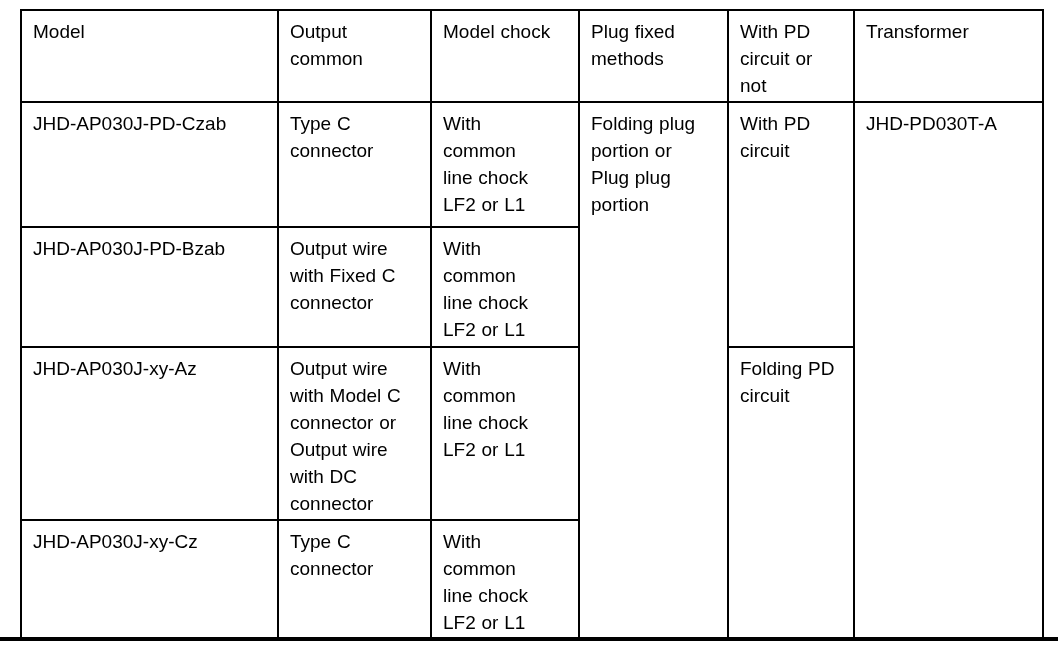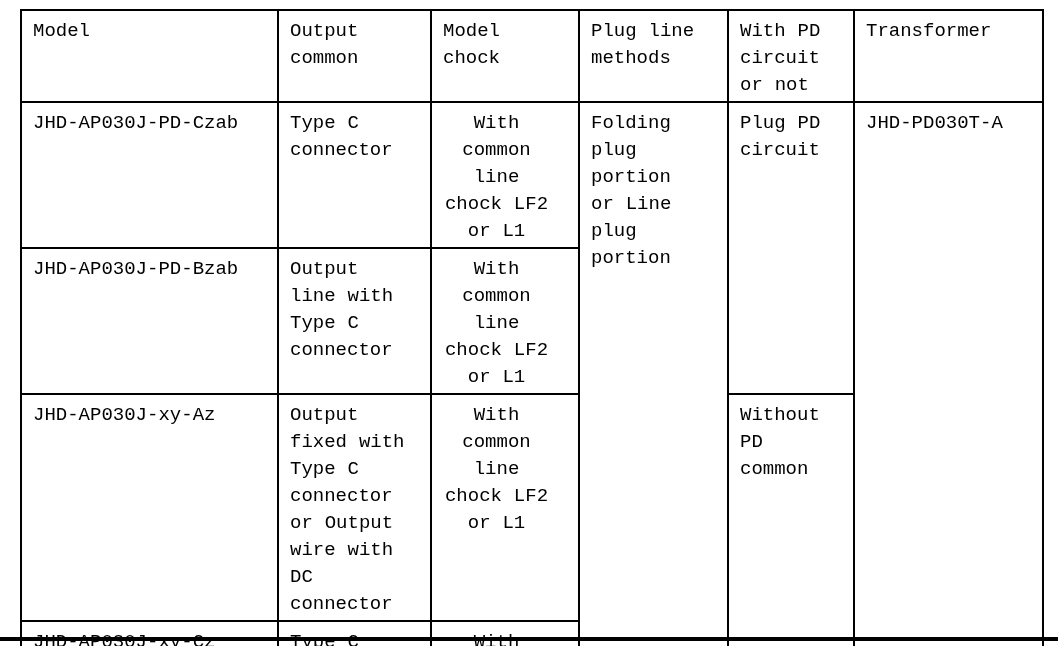--- a/index.html
+++ b/index.html
@@ -27,24 +27,23 @@
   .spec-table td {
     border: 2px solid #000000;
     vertical-align: top;
     text-align: left;
     font-weight: normal;
     font-size: 19px;
     line-height: 27px;
     padding: 7px 22px 2px 11px;
     overflow: hidden;
     word-spacing: 0.5px;
-    font-family: Liberation Mono, monospace;
   }
   
-  .spec-table td.cell-line-chock { padding-right: 28px; text-align: center; }
+  .spec-table td.cell-line-chock { padding-right: 28px; }
   .spec-table th.col-pd,
   .spec-table td.cell-pd { padding-right: 14px; border-radius: 16px; }
 
   col.c-model       { width: 257px; }
   col.c-output      { width: 153px; }
   col.c-chock       { width: 148px; }
   col.c-plug        { width: 149px; }
   col.c-pd          { width: 126px; }
   col.c-transformer { width: 189px; }
 
@@ -73,42 +72,42 @@
     <col class="c-chock">
     <col class="c-plug">
     <col class="c-pd">
     <col class="c-transformer">
   </colgroup>
   <tbody>
     <tr class="row-header">
       <th>Model</th>
       <th>Output common</th>
       <th>Model chock</th>
-      <th>Plug line methods</th>
+      <th>Plug fixed methods</th>
       <th class="col-pd">With PD circuit or not</th>
       <th>Transformer</th>
     </tr>
     <tr class="row-1">
       <td>JHD-AP030J-PD-Czab</td>
       <td>Type C connector</td>
       <td class="cell-line-chock">With common line chock LF2 or L1</td>
-      <td rowspan="4">Folding plug portion or Line plug portion</td>
-      <td rowspan="2" class="cell-pd">Plug PD circuit</td>
+      <td rowspan="4">Folding plug portion or Plug plug portion</td>
+      <td rowspan="2" class="cell-pd">With PD circuit</td>
       <td rowspan="4">JHD-PD030T-A</td>
     </tr>
     <tr class="row-2">
       <td>JHD-AP030J-PD-Bzab</td>
-      <td>Output line with Type C connector</td>
+      <td>Output wire with Fixed C connector</td>
       <td class="cell-line-chock">With common line chock LF2 or L1</td>
     </tr>
     <tr class="row-3">
       <td>JHD-AP030J-xy-Az</td>
-      <td>Output fixed with Type C connector or Output wire with DC connector</td>
+      <td>Output wire with Model C connector or Output wire with DC connector</td>
       <td class="cell-line-chock">With common line chock LF2 or L1</td>
-      <td rowspan="2" class="cell-pd">Without PD common</td>
+      <td rowspan="2" class="cell-pd">Folding PD circuit</td>
     </tr>
     <tr class="row-4">
       <td>JHD-AP030J-xy-Cz</td>
       <td>Type C connector</td>
       <td class="cell-line-chock">With common line chock LF2 or L1</td>
     </tr>
   </tbody>
 </table>
 
 <div class="bottom-rule"></div>

